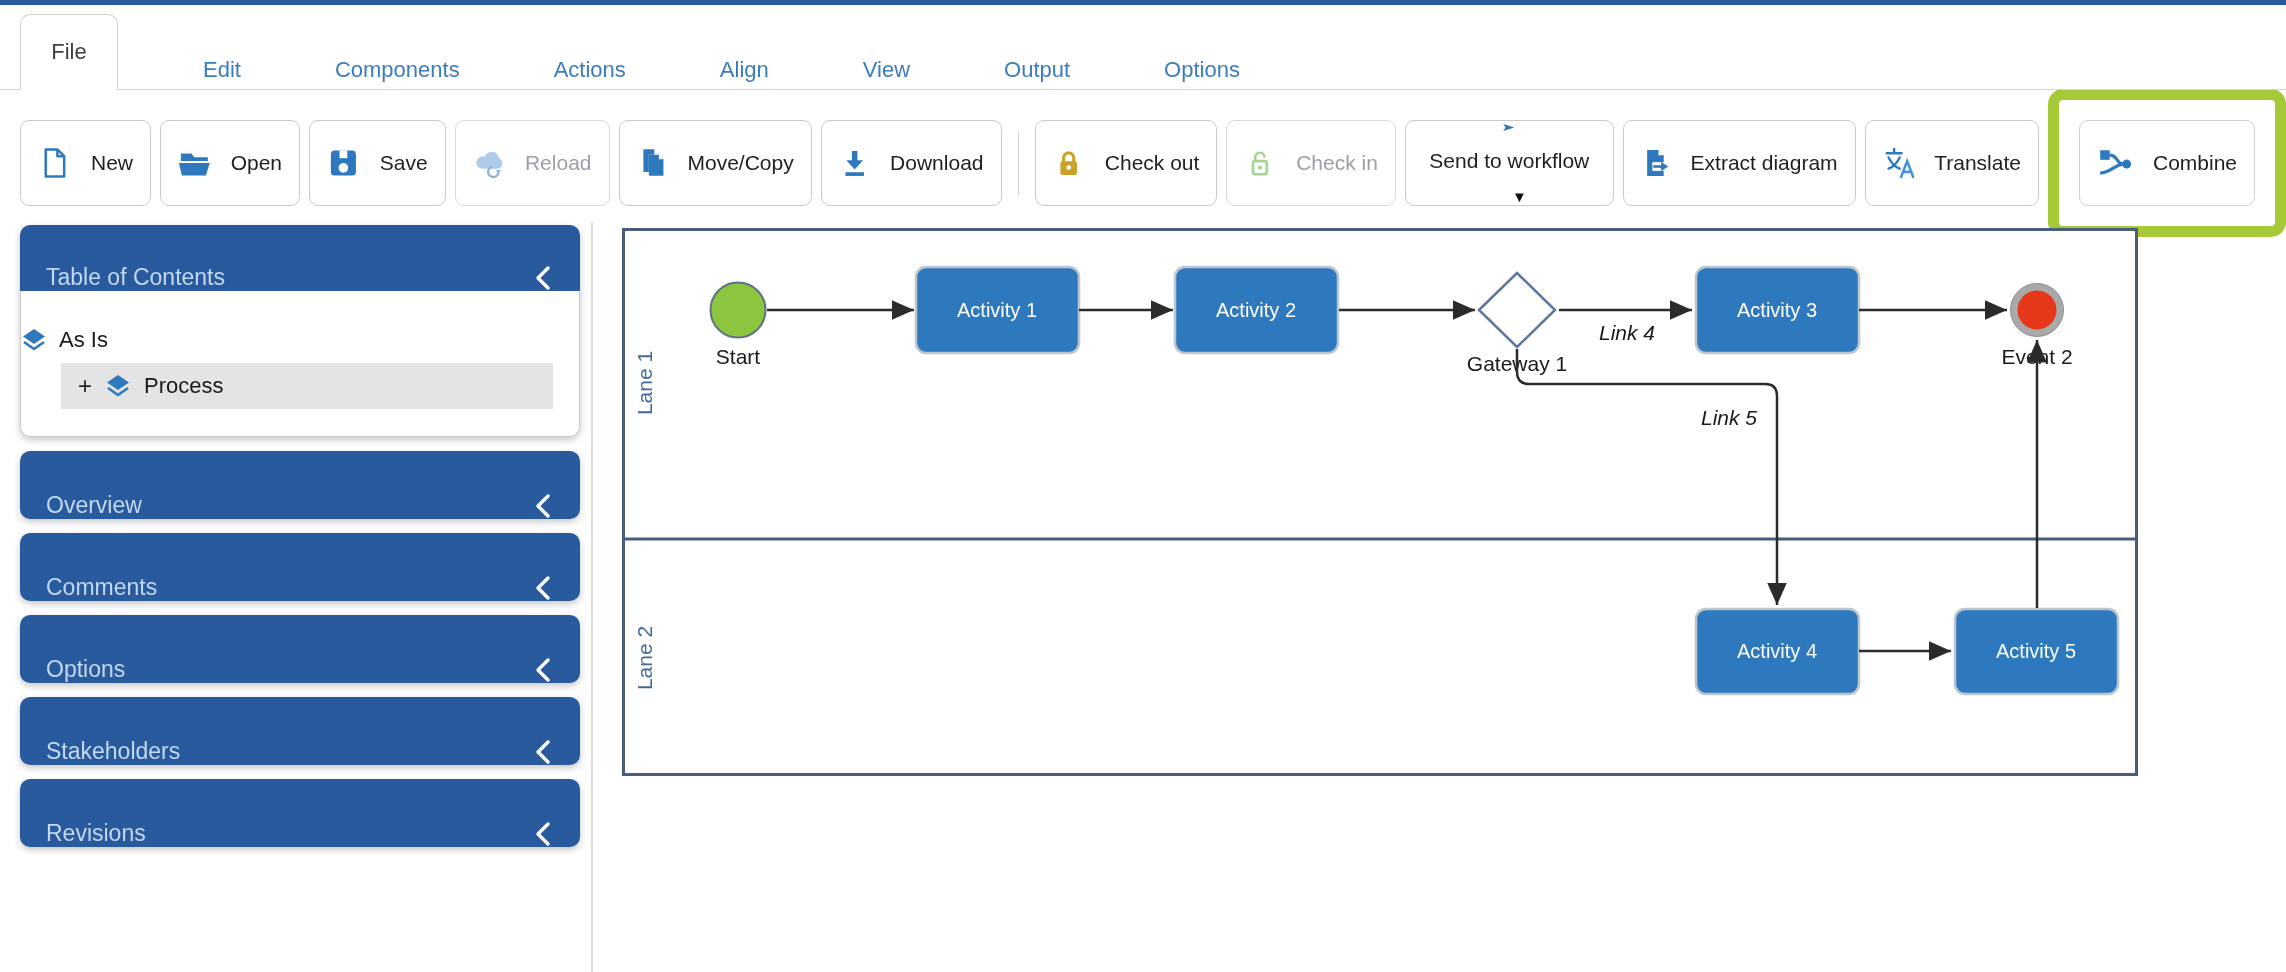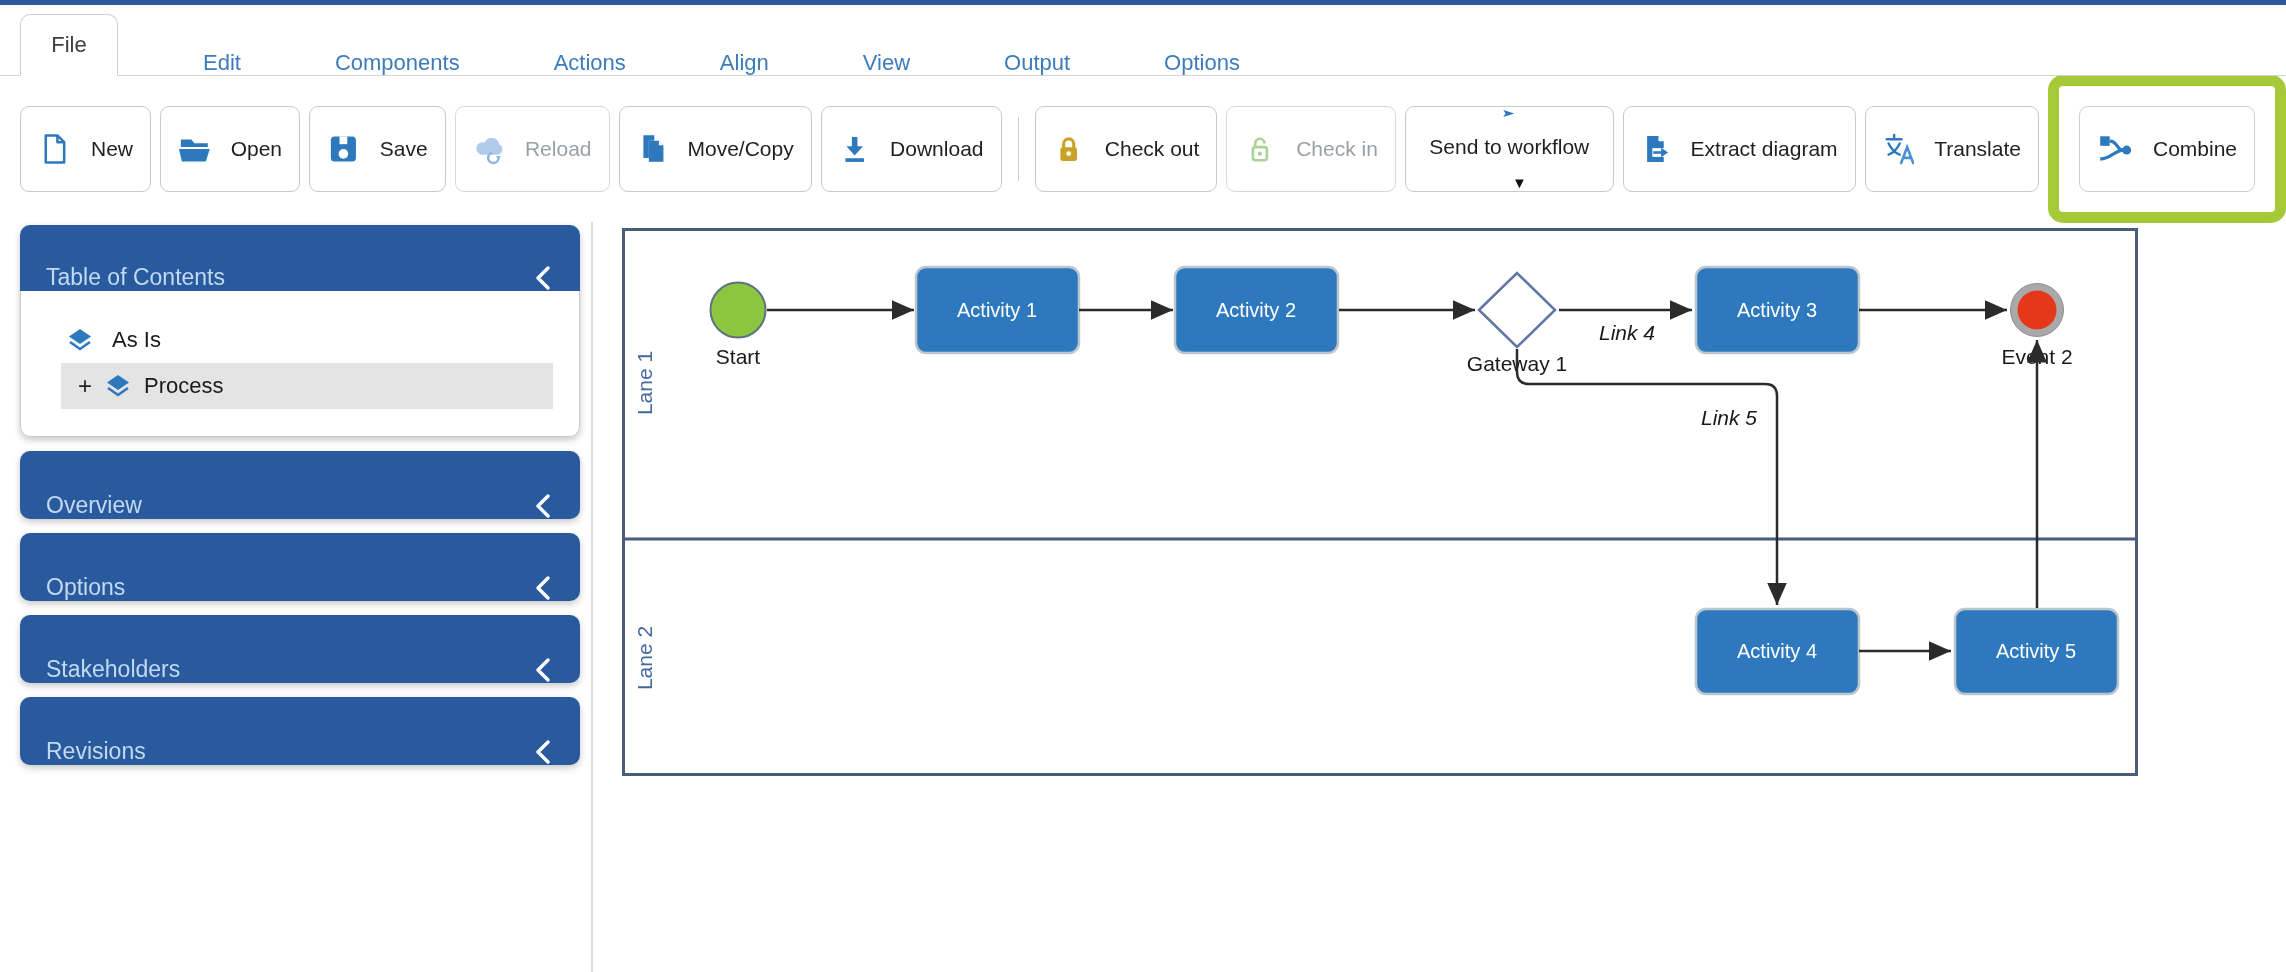--- a/index.html
+++ b/index.html
@@ -3,21 +3,21 @@
 <meta charset="utf-8">
 <style>
   * { margin:0; padding:0; box-sizing:border-box; }
   html,body { background:#fff; }
   body {
     width:2286px; height:972px; position:relative; overflow:hidden;
     font-family:"Liberation Sans", sans-serif; color:#1f1f1f;
   }
   
   .topstrip { height:5px; background:#2a5a9b; }
-  .tabbar { position:relative; height:71px; border-bottom:1px solid #d4d4d4; display:flex; align-items:stretch; background:#fff; }
+  .tabbar { position:relative; height:85px; border-bottom:1px solid #d4d4d4; display:flex; align-items:stretch; background:#fff; }
   .file-tab {
     margin-left:20px; margin-top:8px; width:98px; background:#fff; cursor:default;
     border:1px solid #cfcfcf; border-bottom:1px solid #fff; border-radius:10px 10px 0 0;
     display:flex; align-items:center; justify-content:center;
     font-size:22px; color:#3c4043; position:relative; top:1px; z-index:2;
   }
   .tab-links { display:flex; align-items:center; margin-left:38px; }
   .tab-link { padding:0 47px; font-size:22px; color:#3d7cbc; cursor:pointer; white-space:nowrap;margin-top:46px; }
   
   .toolbar { height:146px; display:flex; align-items:center; padding-left:20px; gap:9px; background:#fff; }
@@ -39,21 +39,21 @@
     height:66px; background:#2a5a9e; display:flex; align-items:flex-end; padding:0 26px;
     color:#c2d9f1; font-size:23px; cursor:pointer;
   }
   .toc-header { border-radius:10px 10px 0 0; }
   .acc { border-radius:10px; height:68px; box-shadow:0 3px 7px rgba(0,0,0,.22); }
   .chev { margin-left:auto; width:22px; height:26px; flex:0 0 auto; }
   .toc-body {
     background:#fff; border:1px solid #c9c9c9; border-top:none;
     border-radius:0 0 10px 10px; height:146px; padding-top:28px;
   }
-  .tree-row1 { display:flex; align-items:center; gap:19px; padding-left:46px; height:42px; font-size:22px; color:#1a1a1a; cursor:pointer; }
+  .tree-row1 { display:flex; align-items:center; gap:12px; height:42px; font-size:22px; color:#1a1a1a; cursor:pointer; }
   .tree-row2 { display:flex; align-items:center; gap:13px; margin:2px 26px 0 40px; padding-left:17px; height:46px; background:#e4e4e4; font-size:22px; color:#1a1a1a; cursor:pointer; }
   .plus { font-size:24px; color:#222; }
   .tree-icon { width:26px; height:26px; flex:0 0 auto; }
   
   .vdivider { position:absolute; left:591px; top:222px; width:2px; height:750px; background:#dcdcdc; }
   .diagram { position:absolute; left:622px; top:228px; }
   svg text { font-family:"Liberation Sans", sans-serif; }
 </style>
 </head>
 <body>
@@ -214,20 +214,26 @@
     </div>
   </div>
 
   <div class="acc">
     <span>Overview</span>
     <svg class="chev" viewBox="0 0 22 26">
         <polyline points="16,3 6,13 16,23" fill="none" stroke="#fff" stroke-width="3.4" stroke-linecap="round" stroke-linejoin="round"></polyline>
       </svg>
   </div>
   <div class="acc">
+    <span>Comments</span>
+    <svg class="chev" viewBox="0 0 22 26">
+        <polyline points="16,3 6,13 16,23" fill="none" stroke="#fff" stroke-width="3.4" stroke-linecap="round" stroke-linejoin="round"></polyline>
+      </svg>
+  </div>
+  <div class="acc">
     <span>Options</span>
     <svg class="chev" viewBox="0 0 22 26">
         <polyline points="16,3 6,13 16,23" fill="none" stroke="#fff" stroke-width="3.4" stroke-linecap="round" stroke-linejoin="round"></polyline>
       </svg>
   </div>
   <div class="acc">
     <span>Stakeholders</span>
     <svg class="chev" viewBox="0 0 22 26">
         <polyline points="16,3 6,13 16,23" fill="none" stroke="#fff" stroke-width="3.4" stroke-linecap="round" stroke-linejoin="round"></polyline>
       </svg>

